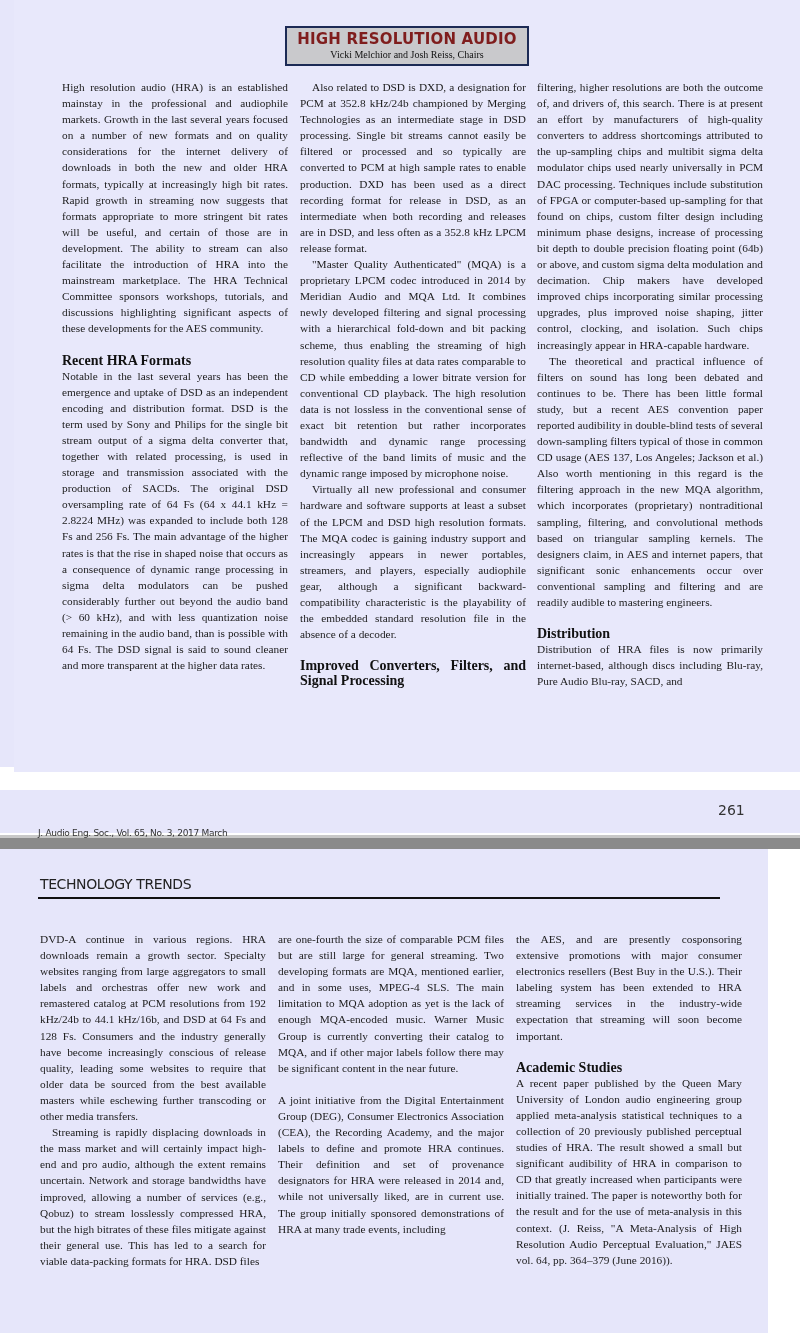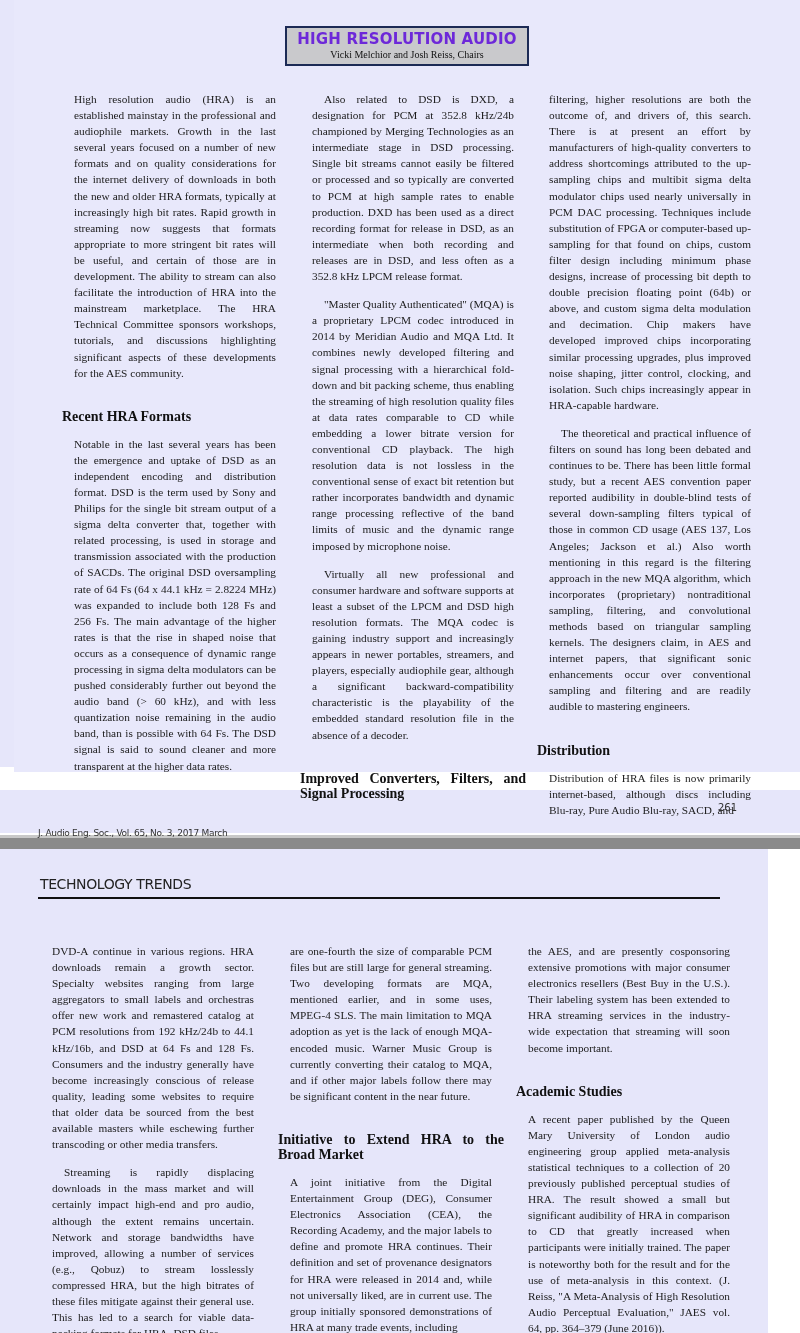--- a/index.html
+++ b/index.html
@@ -9,33 +9,33 @@
   .page1-box { position:absolute; left:14px; top:0; width:786px; height:772px; background:#e8e8fb; }
   .gap-white { position:absolute; left:0; top:772px; width:800px; height:18px; background:#ffffff; }
   .footer-strip { position:absolute; left:0; top:790px; width:800px; height:43px; background:#e6e6fa; }
   .sep-band { position:absolute; left:0; top:835px; width:800px; height:14px; background:#8a8a8a;
               border-top:3px solid #c8c8c8; box-sizing:border-box; }
   .page2 { position:absolute; left:0; top:849px; width:768px; height:484px; background:#e6e6fa; }
   .page2-right { position:absolute; left:768px; top:849px; width:32px; height:484px; background:#ffffff; }
 
   .title-box { position:absolute; left:285px; top:26px; width:244px; height:40px; border:2px solid #1c2a55;
                background:#c9c9cc; box-sizing:border-box; text-align:center; }
-  .title-main { font-family:"DejaVu Sans", sans-serif; font-weight:bold; font-size:15px; color:#6d28d9;
+  .title-main { font-family:"DejaVu Sans", sans-serif; font-weight:bold; font-size:15px; color:#7f1d1d;
                 letter-spacing:0.2px; margin-top:3px; line-height:17px; }
   .title-sub { font-family:"Liberation Serif", serif; font-size:10px; color:#111; line-height:13px; }
 
   .col { position:absolute; font-size:11.3px; line-height:16.1px; text-align:justify; color:#1b1b1b; }
-  .col p { margin:12px; }
+  .col p { margin:0; }
   .col p.indent { text-indent:12px; }
   .col h3 { margin:0; font-size:14px; line-height:15px; font-weight:bold; color:#111; }
   .gap { height:16px; }
 
   .footer-left { position:absolute; left:38px; top:802px; font-family:"DejaVu Sans", sans-serif; font-size:9px;
                  color:#333; letter-spacing:-0.3px;margin-top:26px; }
-  .footer-right { position:absolute; left:718px; top:802px; font-family:"DejaVu Sans", sans-serif; font-size:10px; color:#333; }
+  .footer-right { position:absolute; left:718px; top:802px; font-family:"DejaVu Sans", sans-serif; font-size:14px; color:#333; }
 
   .section-title { position:absolute; left:40px; top:876px; font-family:"DejaVu Sans", sans-serif; font-size:14px;
                    color:#222; letter-spacing:-0.4px; font-weight:normal; }
   .section-rule { position:absolute; left:38px; top:897px; width:682px; height:2px; background:#111; }
 </style>
 </head>
 <body>
 
 <div class="page1"></div>
 <div class="page1-box"></div>
@@ -80,21 +80,20 @@
 <div class="section-rule"></div>
 
 <div class="col" style="left:40px; top:931px; width:226px;">
   <p>DVD-A continue in various regions. HRA downloads remain a growth sector. Specialty websites ranging from large aggregators to small labels and orchestras offer new work and remastered catalog at PCM resolutions from 192 kHz/24b to 44.1 kHz/16b, and DSD at 64 Fs and 128 Fs. Consumers and the industry generally have become increasingly conscious of release quality, leading some websites to require that older data be sourced from the best available masters while eschewing further transcoding or other media transfers.</p>
   <p class="indent">Streaming is rapidly displacing downloads in the mass market and will certainly impact high-end and pro audio, although the extent remains uncertain. Network and storage bandwidths have improved, allowing a number of services (e.g., Qobuz) to stream losslessly compressed HRA, but the high bitrates of these files mitigate against their general use. This has led to a search for viable data-packing formats for HRA. DSD files</p>
 </div>
 
 <div class="col" style="left:278px; top:931px; width:226px;">
   <p>are one-fourth the size of comparable PCM files but are still large for general streaming. Two developing formats are MQA, mentioned earlier, and in some uses, MPEG-4 SLS. The main limitation to MQA adoption as yet is the lack of enough MQA-encoded music. Warner Music Group is currently converting their catalog to MQA, and if other major labels follow there may be significant content in the near future.</p>
   <div class="gap"></div>
-  <h3>Initiative to Extend HRA to the Broad Market</h3>
   <p>A joint initiative from the Digital Entertainment Group (DEG), Consumer Electronics Association (CEA), the Recording Academy, and the major labels to define and promote HRA continues. Their definition and set of provenance designators for HRA were released in 2014 and, while not universally liked, are in current use. The group initially sponsored demonstrations of HRA at many trade events, including</p>
 </div>
 
 <div class="col" style="left:516px; top:931px; width:226px;">
   <p>the AES, and are presently cosponsoring extensive promotions with major consumer electronics resellers (Best Buy in the U.S.). Their labeling system has been extended to HRA streaming services in the industry-wide expectation that streaming will soon become important.</p>
   <div class="gap"></div>
   <h3>Academic Studies</h3>
   <p>A recent paper published by the Queen Mary University of London audio engineering group applied meta-analysis statistical techniques to a collection of 20 previously published perceptual studies of HRA. The result showed a small but significant audibility of HRA in comparison to CD that greatly increased when participants were initially trained. The paper is noteworthy both for the result and for the use of meta-analysis in this context. (J. Reiss, "A Meta-Analysis of High Resolution Audio Perceptual Evaluation," JAES vol. 64, pp. 364–379 (June 2016)).</p>
 </div>
 

